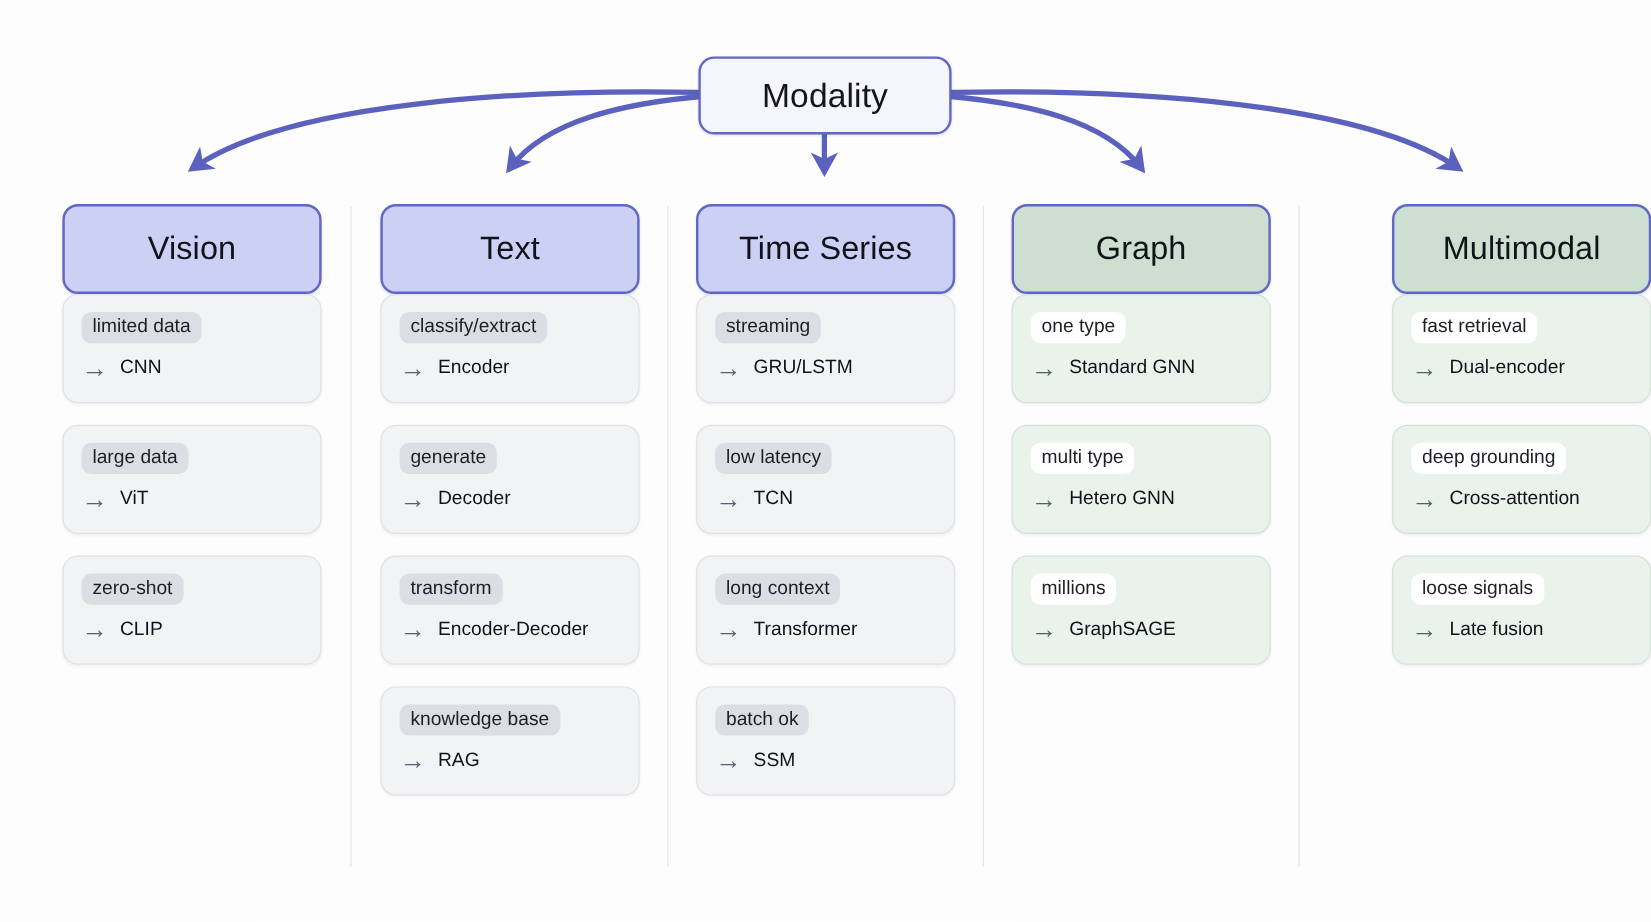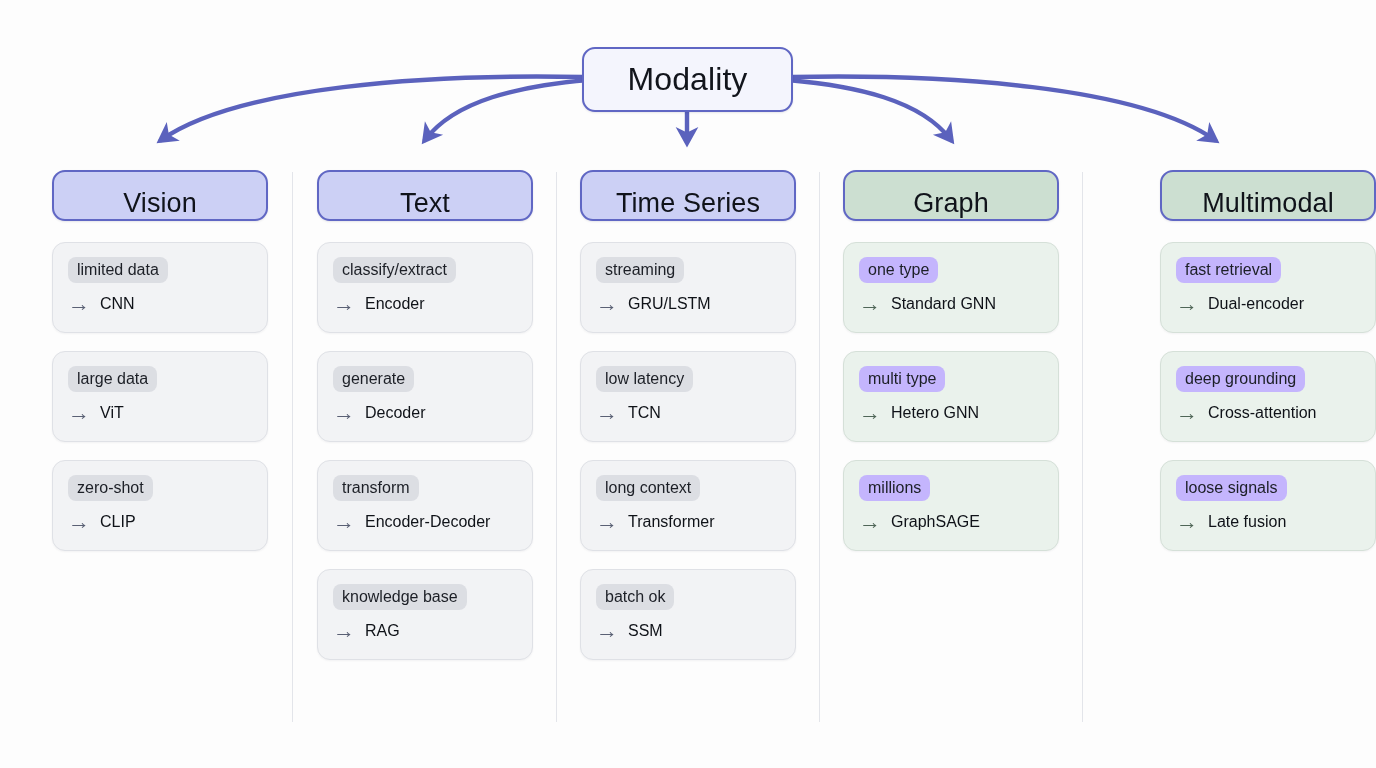--- a/index.html
+++ b/index.html
@@ -40,21 +40,21 @@
     top: 47px;
     width: 211px;
     height: 65px;
     box-sizing: border-box;
     border: 2.5px solid #6067c4;
     border-radius: 13px;
     background: #f4f5fd;
     display: flex;
     align-items: center;
     justify-content: center;
-    font-size: 32px;
+    font-size: 28px;
     color: #12151c;
     letter-spacing: .1px;
     box-shadow: 0 1px 2px rgba(30,34,70,.10);
   }
 
   
   .column {
     position: absolute;
     top: 170px;
     width: 216px;
@@ -73,32 +73,31 @@
     background: #e3e5ea;
   }
   .div-0 { left: 292px; }
   .div-1 { left: 556px; }
   .div-2 { left: 819px; }
   .div-3 { left: 1082px; }
 
   
   .col-header {
     width: 216px;
-    height: 51px;
+    height: 75px;
     box-sizing: border-box;
     border: 2.5px solid #6067c4;
     border-radius: 13px;
     display: flex;
-    align-items: flex-end;
+    align-items: center;
     justify-content: center;
     font-size: 27px;
     color: #10131a;
     letter-spacing: .1px;
     box-shadow: 0 1px 2px rgba(30,34,70,.10);
-    margin-bottom: 21px;
   }
   .col-header.theme-blue  { background: #ccd0f5; }
   .col-header.theme-green { background: #ccdfd1; }
 
   
   .card {
     width: 216px;
     box-sizing: border-box;
     border-radius: 13px;
     padding: 14px 31px 16px 15px;
@@ -118,21 +117,21 @@
     display: inline-block;
     border-radius: 8px;
     padding: 3px 9px 4px 9px;
     font-size: 16px;
     line-height: 19px;
     color: #1c1f26;
     margin-bottom: 9px;
     white-space: nowrap;
   }
   .card.theme-blue  .card-tag { background: #dcdee3; }
-  .card.theme-green .card-tag { background: #c4b5fd; }
+  .card.theme-green .card-tag { background: #ffffff; }
 
   .card-result {
     display: flex;
     align-items: center;
     gap: 10px;
     white-space: nowrap;
   }
   .card-arrow {
     font-size: 22px;
     line-height: 22px;

